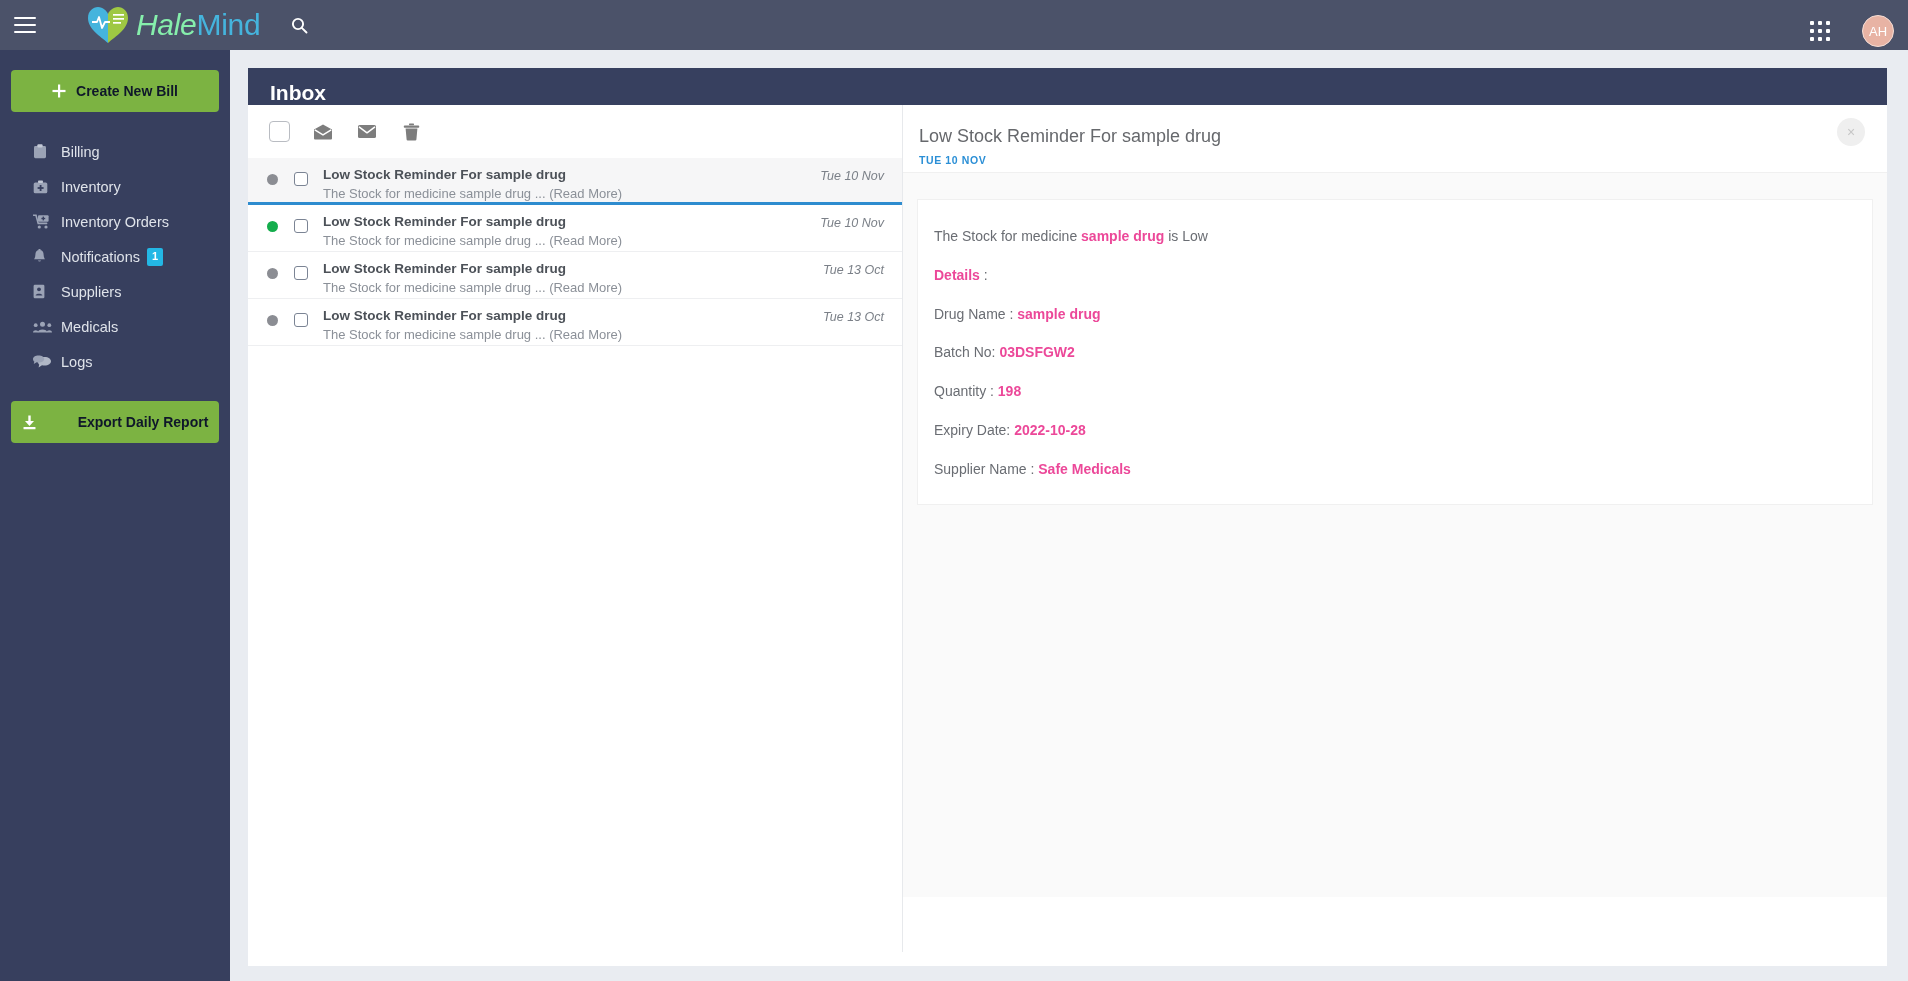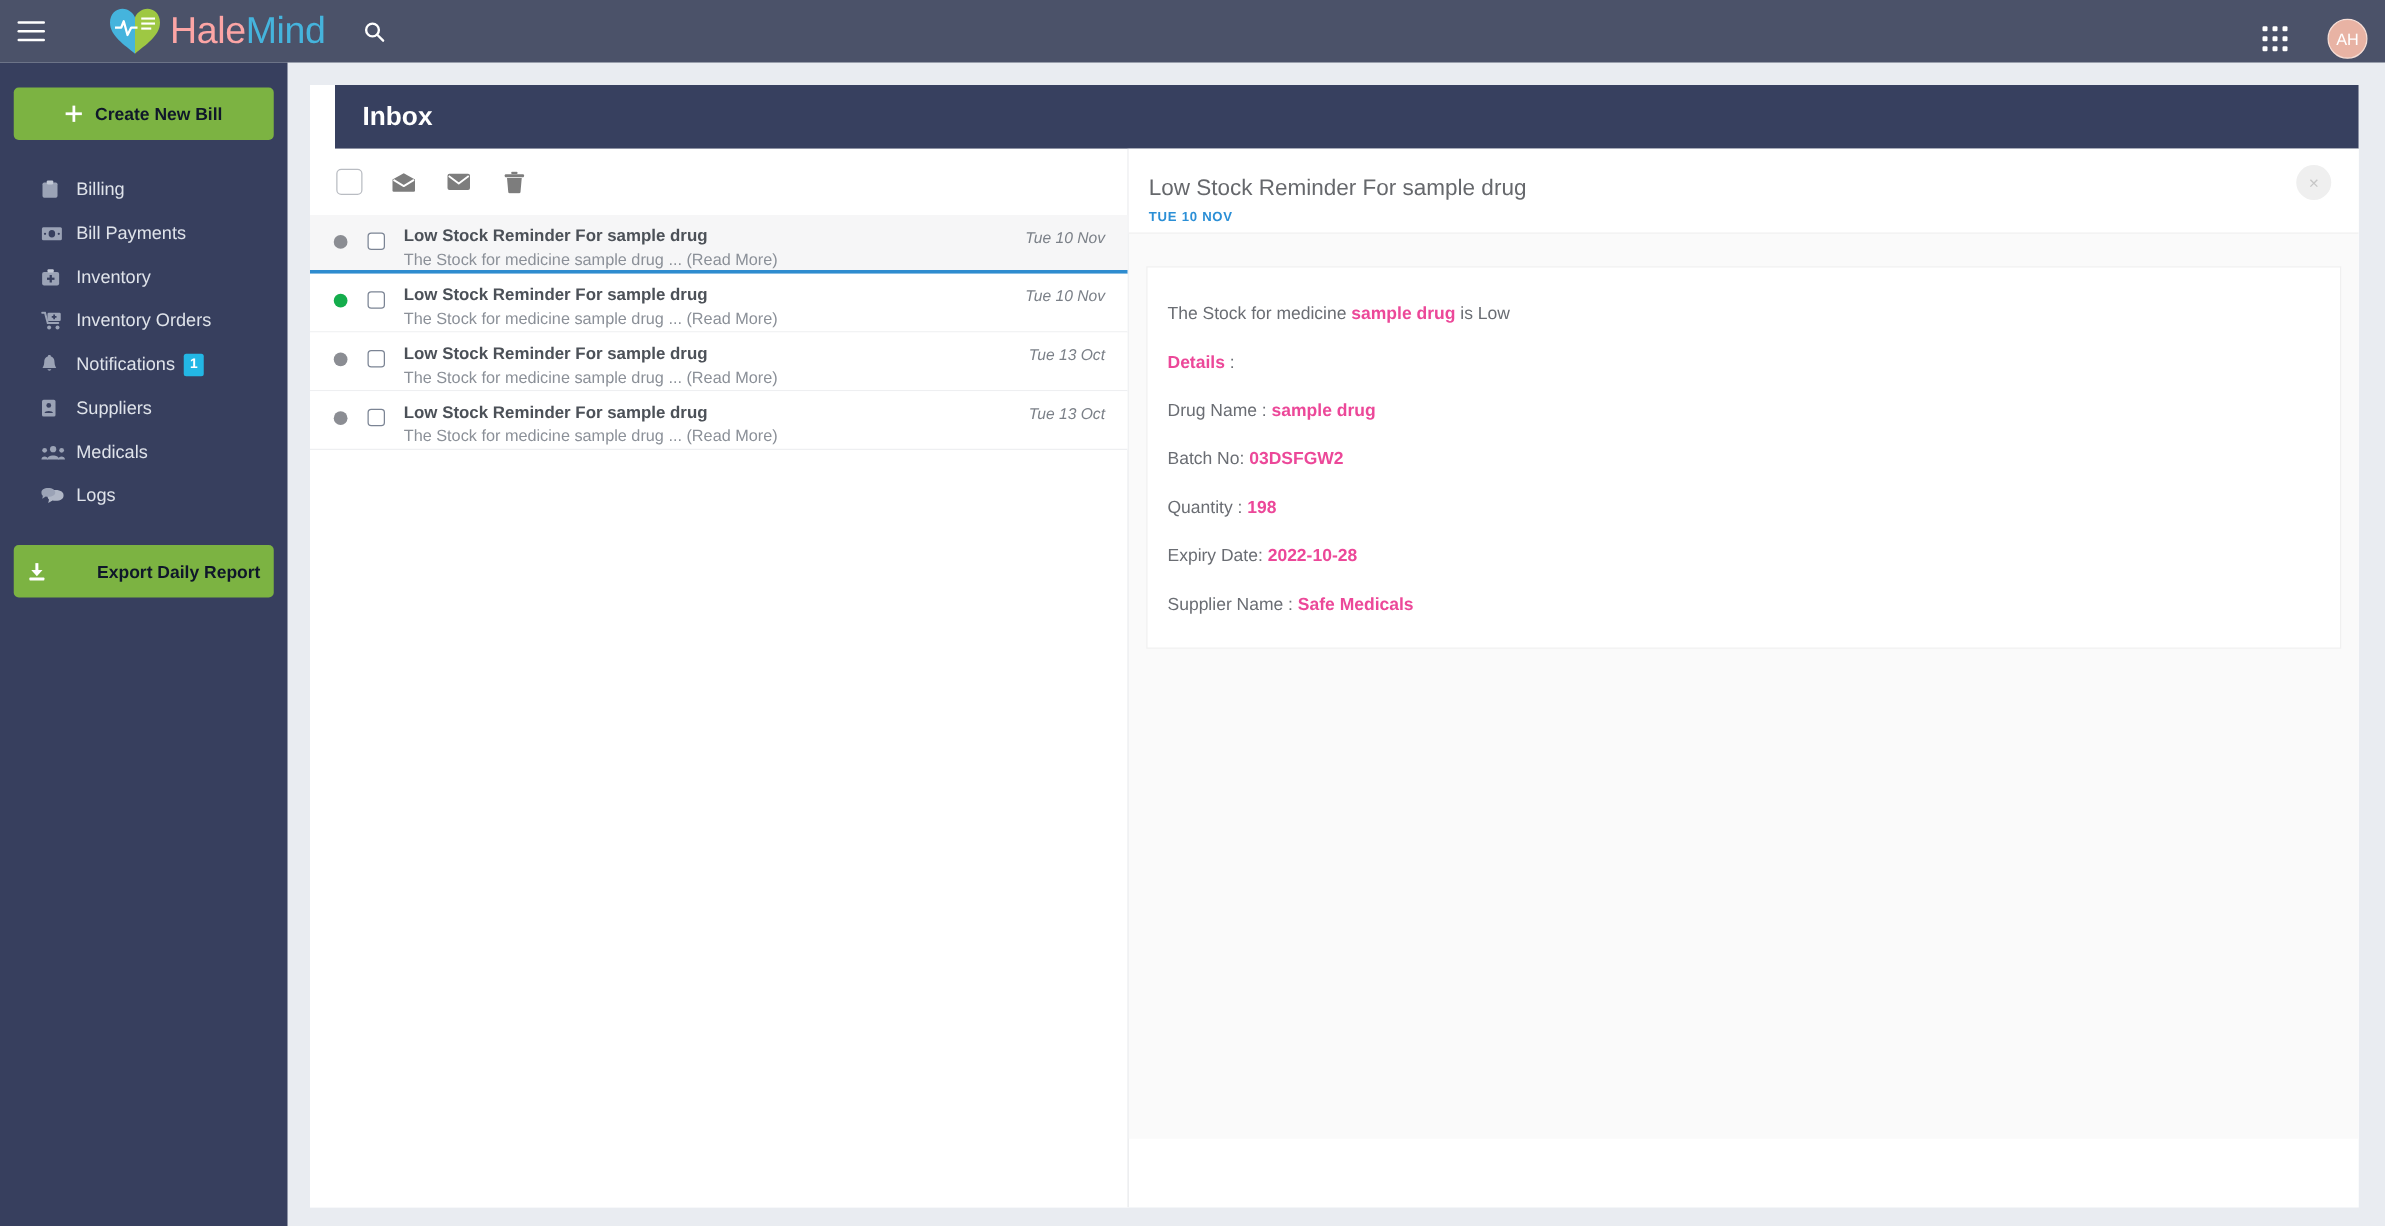--- a/index.html
+++ b/index.html
@@ -27,21 +27,21 @@
     cursor: pointer;
   }
   .hamburger span { display:block; height: 2px; background: #ffffff; border-radius: 1px; }
 
   .brand { display: flex; align-items: center; gap: 6px; margin-left: 34px; }
   .logo-heart { width: 44px; height: 40px; display:block; }
   .brand-text {
     font-size: 30px; font-weight: 400; letter-spacing: -0.3px;
     line-height: 1; white-space: nowrap;
   }
-  .brand-hale { color: #fca5a5; }
+  .brand-hale { color: #86efac; font-style: italic; }
   .brand-mind { color: #45b4dd; }
 
   .topbar-search {
     margin-left: 26px; width: 26px; height: 26px;
     display: flex; align-items: center; justify-content: center;
     cursor: pointer;
   }
   .topbar-right {
     position: absolute; right: 14px; top: 0; height: 62px;
     display: flex; align-items: center; gap: 32px;
@@ -113,25 +113,24 @@
     background: #e9ecf1;
     padding: 18px 21px 0 18px;
   }
   .card {
     width: 1639px; height: 898px;
     background: #ffffff;
     position: relative;
     overflow: hidden;
   }
   .inbox-header {
-    height: 51px;
+    height: 37px;
     background: #37405f;
-    display: flex; align-items: center;
+    display: flex; align-items: flex-end;
     padding-left: 22px;
-    margin-left: 20px;
   }
   .inbox-title { color: #ffffff; font-size: 21px; font-weight: bold; }
 
   .layout { display: flex; height: 847px; }
 
   
   .list-col {
     width: 655px; min-width: 655px;
     background: #ffffff;
     border-right: 1px solid #e7e9ec;
@@ -304,31 +303,20 @@
     <div class="nav-item">
       <span class="nav-icon">
         <svg width="14" height="15" viewBox="0 0 14 15">
             <rect x="1" y="2" width="12" height="12.2" rx="1.4" fill="#9ba3b6"></rect>
             <rect x="4.4" y="0.3" width="5.2" height="3.2" rx="0.9" fill="#c3c9d6"></rect>
           </svg>
       </span>
       <span class="nav-label">Billing</span>
     </div>
 
-    <div class="nav-item">
-      <span class="nav-icon">
-        <svg width="17" height="12" viewBox="0 0 17 12">
-            <rect x="0.5" y="0.8" width="16" height="10.4" rx="1.2" fill="#9ba3b6"></rect>
-            <ellipse cx="8.5" cy="6" rx="2.6" ry="3" fill="#373f5e"></ellipse>
-            <circle cx="3" cy="6" r="0.9" fill="#373f5e"></circle>
-            <circle cx="14" cy="6" r="0.9" fill="#373f5e"></circle>
-          </svg>
-      </span>
-      <span class="nav-label">Bill Payments</span>
-    </div>
 
     <div class="nav-item">
       <span class="nav-icon">
         <svg width="15" height="14" viewBox="0 0 15 14">
             <rect x="0.7" y="2.5" width="13.6" height="10.8" rx="1.6" fill="#9ba3b6"></rect>
             <rect x="5" y="0.4" width="5" height="2.6" rx="0.8" fill="#c3c9d6"></rect>
             <rect x="6.7" y="5" width="1.8" height="6" fill="#373f5e"></rect>
             <rect x="4.6" y="7.1" width="6" height="1.8" fill="#373f5e"></rect>
           </svg>
       </span>

